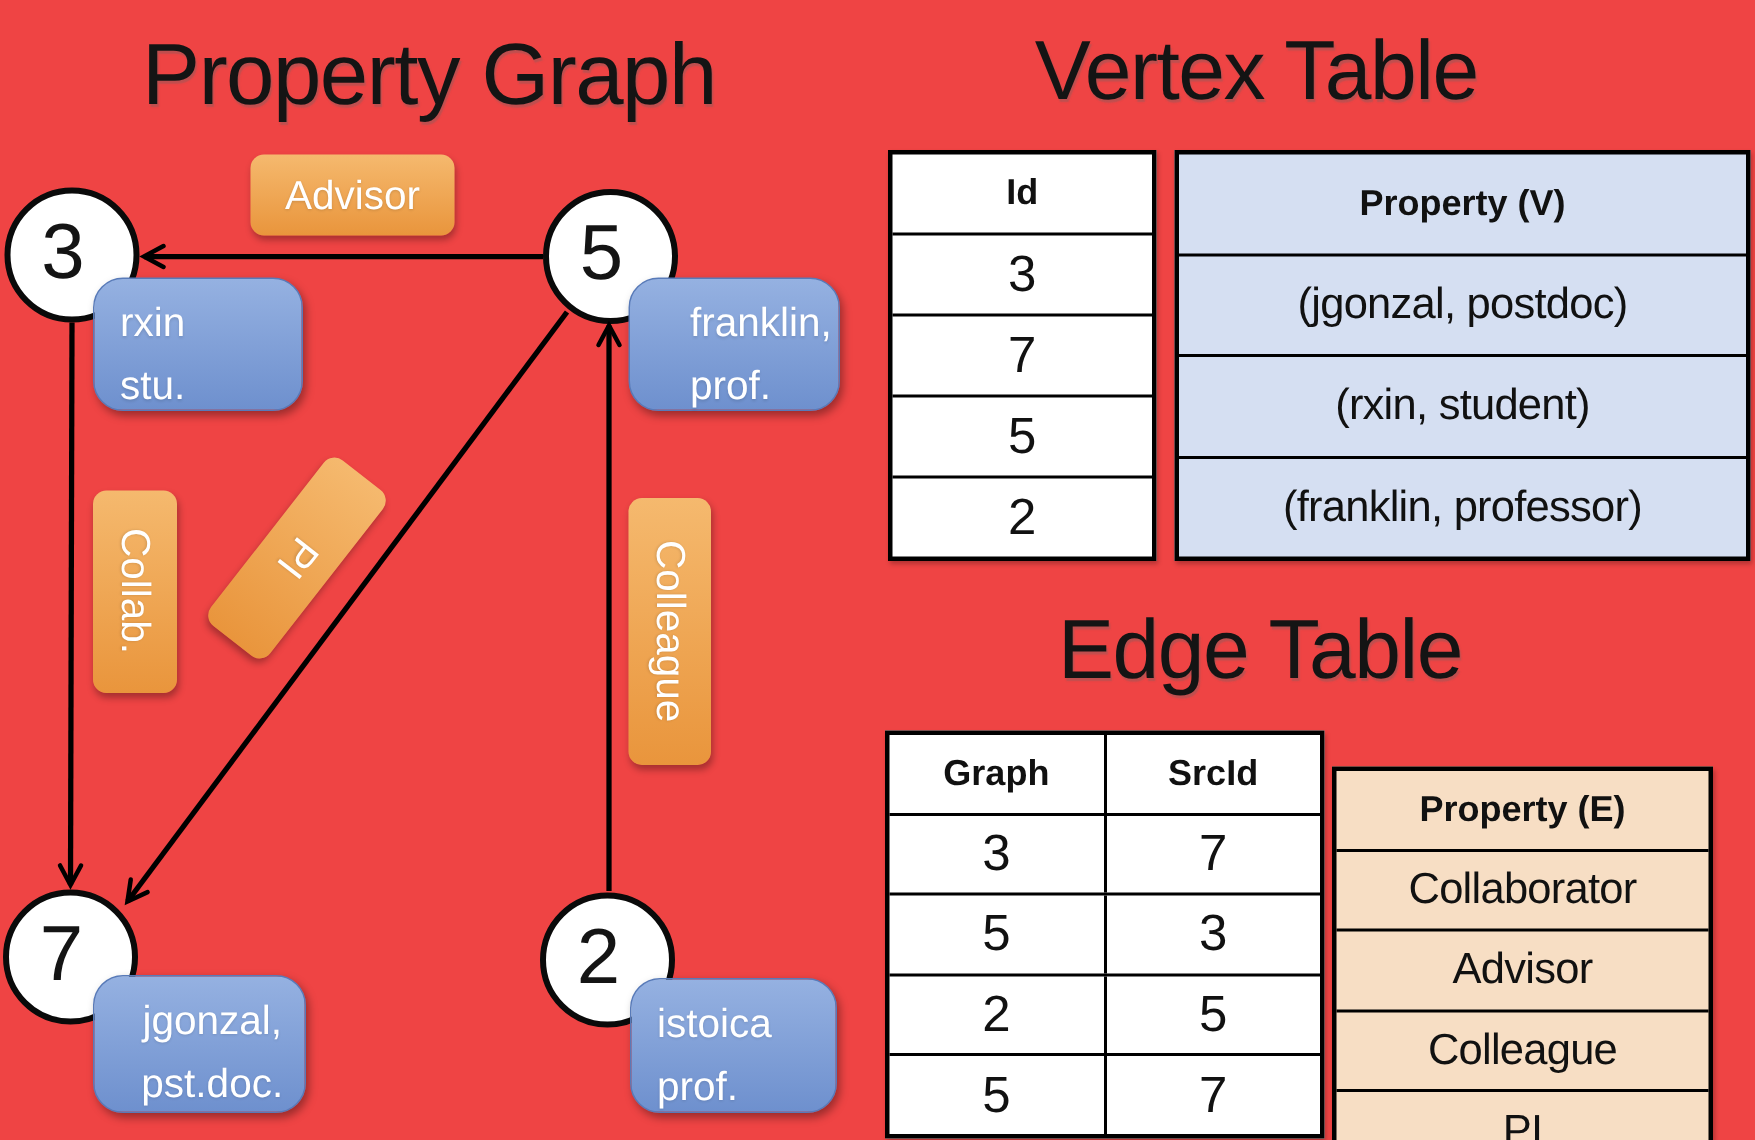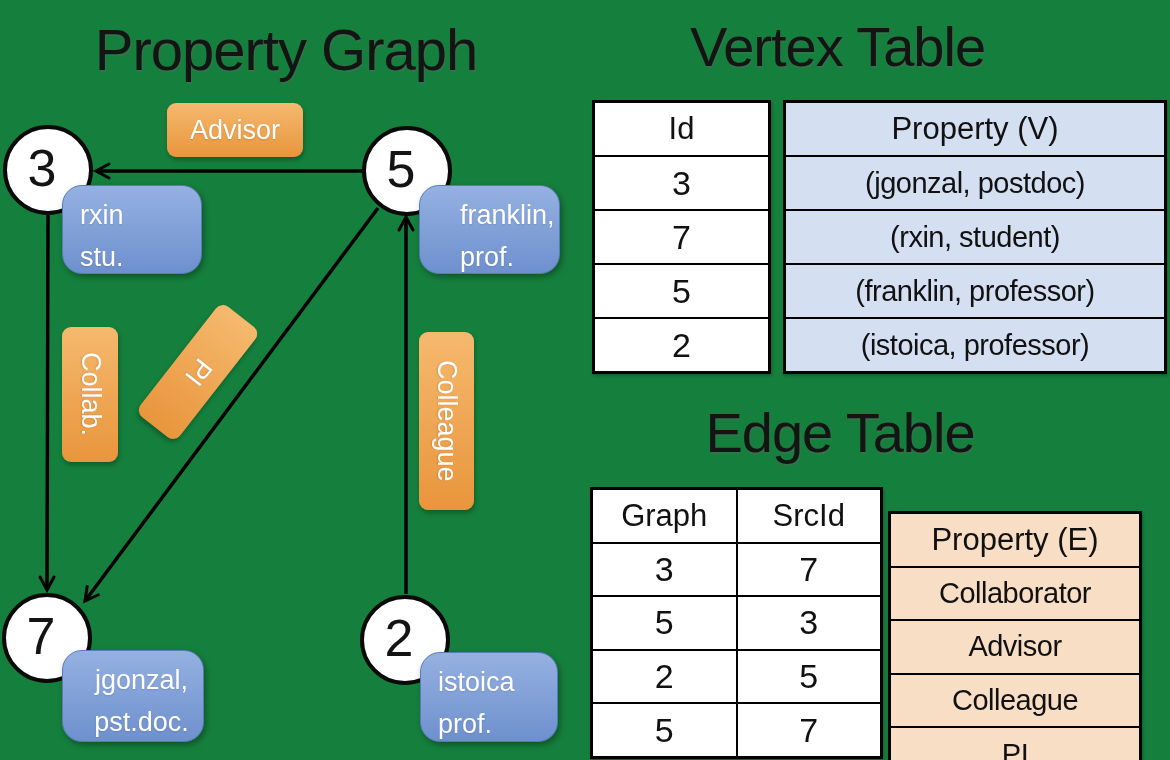--- a/index.html
+++ b/index.html
@@ -1,17 +1,17 @@
 <!DOCTYPE html>
 <html><head>
 <meta charset="utf-8">
 <style>
   html,body{margin:0;padding:0;background:#fff;}
   .canvas{
-    position:relative;width:1170px;height:760px;background:#15803d;overflow:hidden;
+    position:relative;width:1170px;height:760px;background:#ef4444;overflow:hidden;
     font-family:"Liberation Sans", sans-serif;color:#111;
   }
   
   .big-title{
     position:absolute;text-align:center;font-size:56px;font-weight:400;
     letter-spacing:-1px;color:#141414;white-space:nowrap;
     text-shadow:1px 2px 1px rgba(100,100,100,0.35);
   }
   #pg-title{left:36px;top:16px;width:500px;font-size:58px;}
   #vt-title{left:570px;top:14px;width:535px;}
@@ -60,21 +60,21 @@
   #box-istoica{left:420px;top:652px;width:138px;height:90px;}
 
   
   .dtable{
     position:absolute;box-sizing:border-box;border:3px solid #000;background:#fff;
     display:flex;flex-direction:column;
     box-shadow:1px 2px 3px rgba(0,0,0,0.25);
   }
   .trow{flex:1;display:flex;align-items:center;justify-content:center;border-top:2px solid #000;}
   .trow:first-child{border-top:none;}
-  .hdr{font-weight:normal;font-size:31px;letter-spacing:0;text-align:right;}
+  .hdr{font-weight:bold;font-size:24px;letter-spacing:0;text-align:right;}
   .numcell{font-size:34px;}
   .propcell{font-size:29px;letter-spacing:-0.5px;}
   .tcell{flex:1;height:100%;display:flex;align-items:center;justify-content:center;}
   .tcell + .tcell{border-left:2px solid #000;}
 
   #vt-id{left:592px;top:100px;width:179px;height:274px;}
   #vt-prop{left:783px;top:100px;width:384px;height:274px;background:#d5dff2;}
   #et-ids{left:590px;top:487px;width:293px;height:272px;}
   #et-prop{left:888px;top:487px;width:254px;height:272px;background:#f7dec4;margin-top:24px;}
 </style>
@@ -140,21 +140,20 @@
     <div class="trow numcell">7</div>
     <div class="trow numcell">5</div>
     <div class="trow numcell">2</div>
   </div>
 
   <div class="dtable" id="vt-prop">
     <div class="trow hdr">Property (V)</div>
     <div class="trow propcell">(jgonzal, postdoc)</div>
     <div class="trow propcell">(rxin, student)</div>
     <div class="trow propcell">(franklin, professor)</div>
-    <div class="trow propcell">(istoica, professor)</div>
   </div>
 
   <div class="dtable" id="et-ids">
     <div class="trow">
       <div class="tcell hdr">Graph</div>
       <div class="tcell hdr">SrcId</div>
     </div>
     <div class="trow">
       <div class="tcell numcell">3</div>
       <div class="tcell numcell">7</div>

